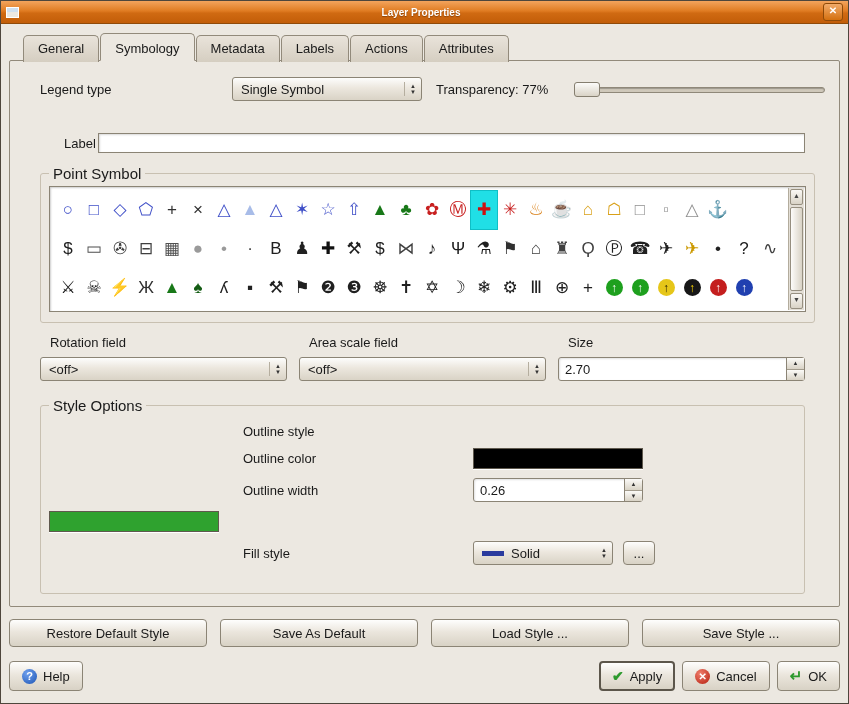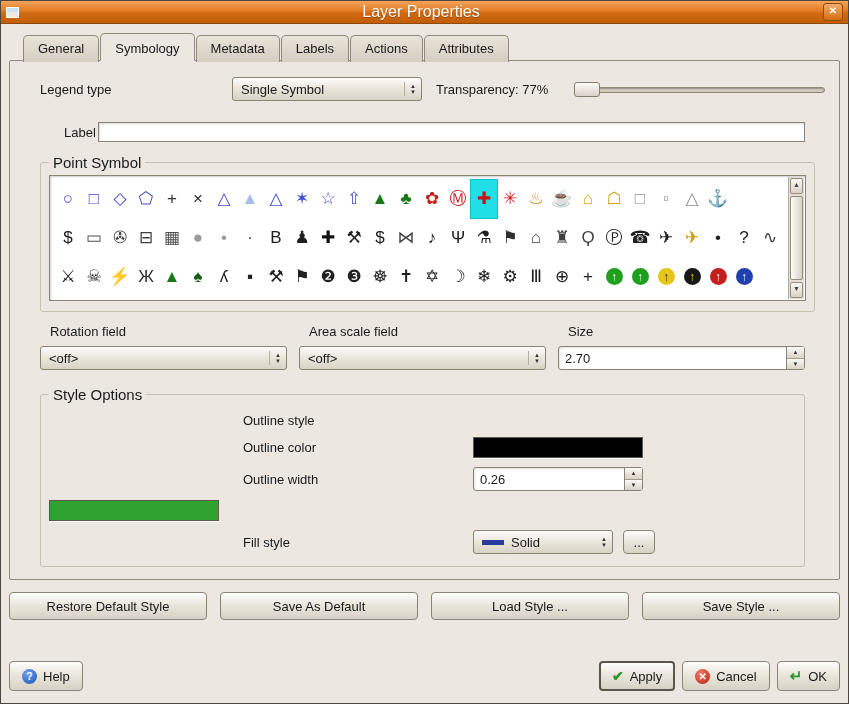--- a/index.html
+++ b/index.html
@@ -7,21 +7,21 @@
     width:849px;height:704px;box-sizing:border-box;margin:0 auto;
     border:1px solid #4e463c;background:#ece8e1;
     font-family:"Liberation Sans",sans-serif;font-size:13px;color:#1a1a1a;
     display:flex;flex-direction:column;overflow:hidden;
   }
   
   .titlebar{height:22px;flex:0 0 22px;display:flex;align-items:center;padding:0 5px;
     background:linear-gradient(#f3a45d,#e07c22 45%,#d06a12 55%,#c25d08);
     border-bottom:1px solid #8f4a08;}
   .win-icon{width:13px;height:11px;border:1px solid #fff;background:linear-gradient(#cfe0f0 0 4px,#ece8e1 4px);box-sizing:border-box;}
-  .title{flex:1;text-align:center;color:#fff;font-weight:normal;font-size:16px;text-shadow:0 1px 1px rgba(90,40,0,.55);}
+  .title{flex:1;text-align:center;color:#fff;font-weight:bold;font-size:10px;text-shadow:0 1px 1px rgba(90,40,0,.55);}
   .close-btn{width:18px;height:16px;border:1px solid #8f4a08;border-radius:3px;
     background:linear-gradient(#f2ab6a,#d4700f);color:#fff;font-size:10px;line-height:14px;text-align:center;font-weight:bold;}
   
   .content{flex:1;display:flex;flex-direction:column;padding:9px 8px 12px;box-sizing:border-box;}
   
   .tabbar{display:flex;padding-left:14px;position:relative;z-index:2;}
   .tab{padding:5px 14px 4px;margin-right:1px;position:relative;top:2px;
     background:linear-gradient(#e9e3da,#d5cec1);border:1px solid #928a7b;border-bottom:none;
     border-radius:5px 5px 0 0;cursor:default;}
   .tab.active{background:#ece8e1;top:0;padding-top:7px;margin-bottom:-1px;border-bottom:1px solid #ece8e1;}
@@ -37,21 +37,21 @@
   .arrs{display:flex;flex-direction:column;align-items:center;font-size:6px;line-height:6px;color:#333;}
   .arrs::before{content:"▲";}
   .arrs::after{content:"▼";}
   .combo-legend{width:190px;}
   .lbl-transparency{margin-left:14px;white-space:nowrap;}
   .slider-wrap{flex:1;margin-left:26px;position:relative;height:16px;}
   .slider-track{position:absolute;left:0;right:4px;top:6px;height:4px;background:#cfc8ba;
     border:1px solid #8f8879;border-radius:3px;box-shadow:inset 0 1px 1px rgba(0,0,0,.25);}
   .slider-handle{position:absolute;left:0;top:1px;width:24px;height:13px;border:1px solid #857e6f;border-radius:3px;
     background:linear-gradient(#fcfbf9,#d9d3c6);}
-  .row-label{display:flex;align-items:center;margin-top:21px;}
+  .row-label{display:flex;align-items:center;margin-top:32px;}
   .lbl-label{width:58px;padding-left:24px;box-sizing:border-box;}
   .entry{flex:1;height:20px;box-sizing:border-box;background:#fff;border:1px solid #8b8475;
     box-shadow:inset 1px 1px 2px rgba(0,0,0,.15);font:13px "Liberation Sans",sans-serif;padding:0 4px;}
   
   fieldset{border:1px solid #c8c0b1;border-radius:3px;margin:12px 0 0;padding:4px 8px 10px;}
   legend{padding:0 4px;font-size:15px;}
   
   .symview{background:#fff;border:1px solid #8b8475;box-shadow:inset 1px 1px 2px rgba(0,0,0,.2);
     height:119px;position:relative;overflow:hidden;padding:3px 22px 2px 5px;box-sizing:content-box;}
   .symrow{display:flex;height:39px;align-items:center;}
@@ -284,21 +284,21 @@
           <div class="spin">
             <div class="sval">2.70</div>
             <div class="sbtns">
               <div class="sbtn up"></div>
               <div class="sbtn down"></div>
             </div>
           </div>
         </div>
       </div>
 
-      <fieldset style="margin-top:16px;padding-bottom:12px;">
+      <fieldset style="margin-top:16px;padding-bottom:28px;">
         <legend>Style Options</legend>
 
         <div class="opt-row">
           <div class="opt-label">Outline style</div>
         </div>
 
         <div class="opt-row">
           <div class="opt-label">Outline color</div>
           <div class="colorbtn w170" style="background: rgb(0, 0, 0);"></div>
         </div>

